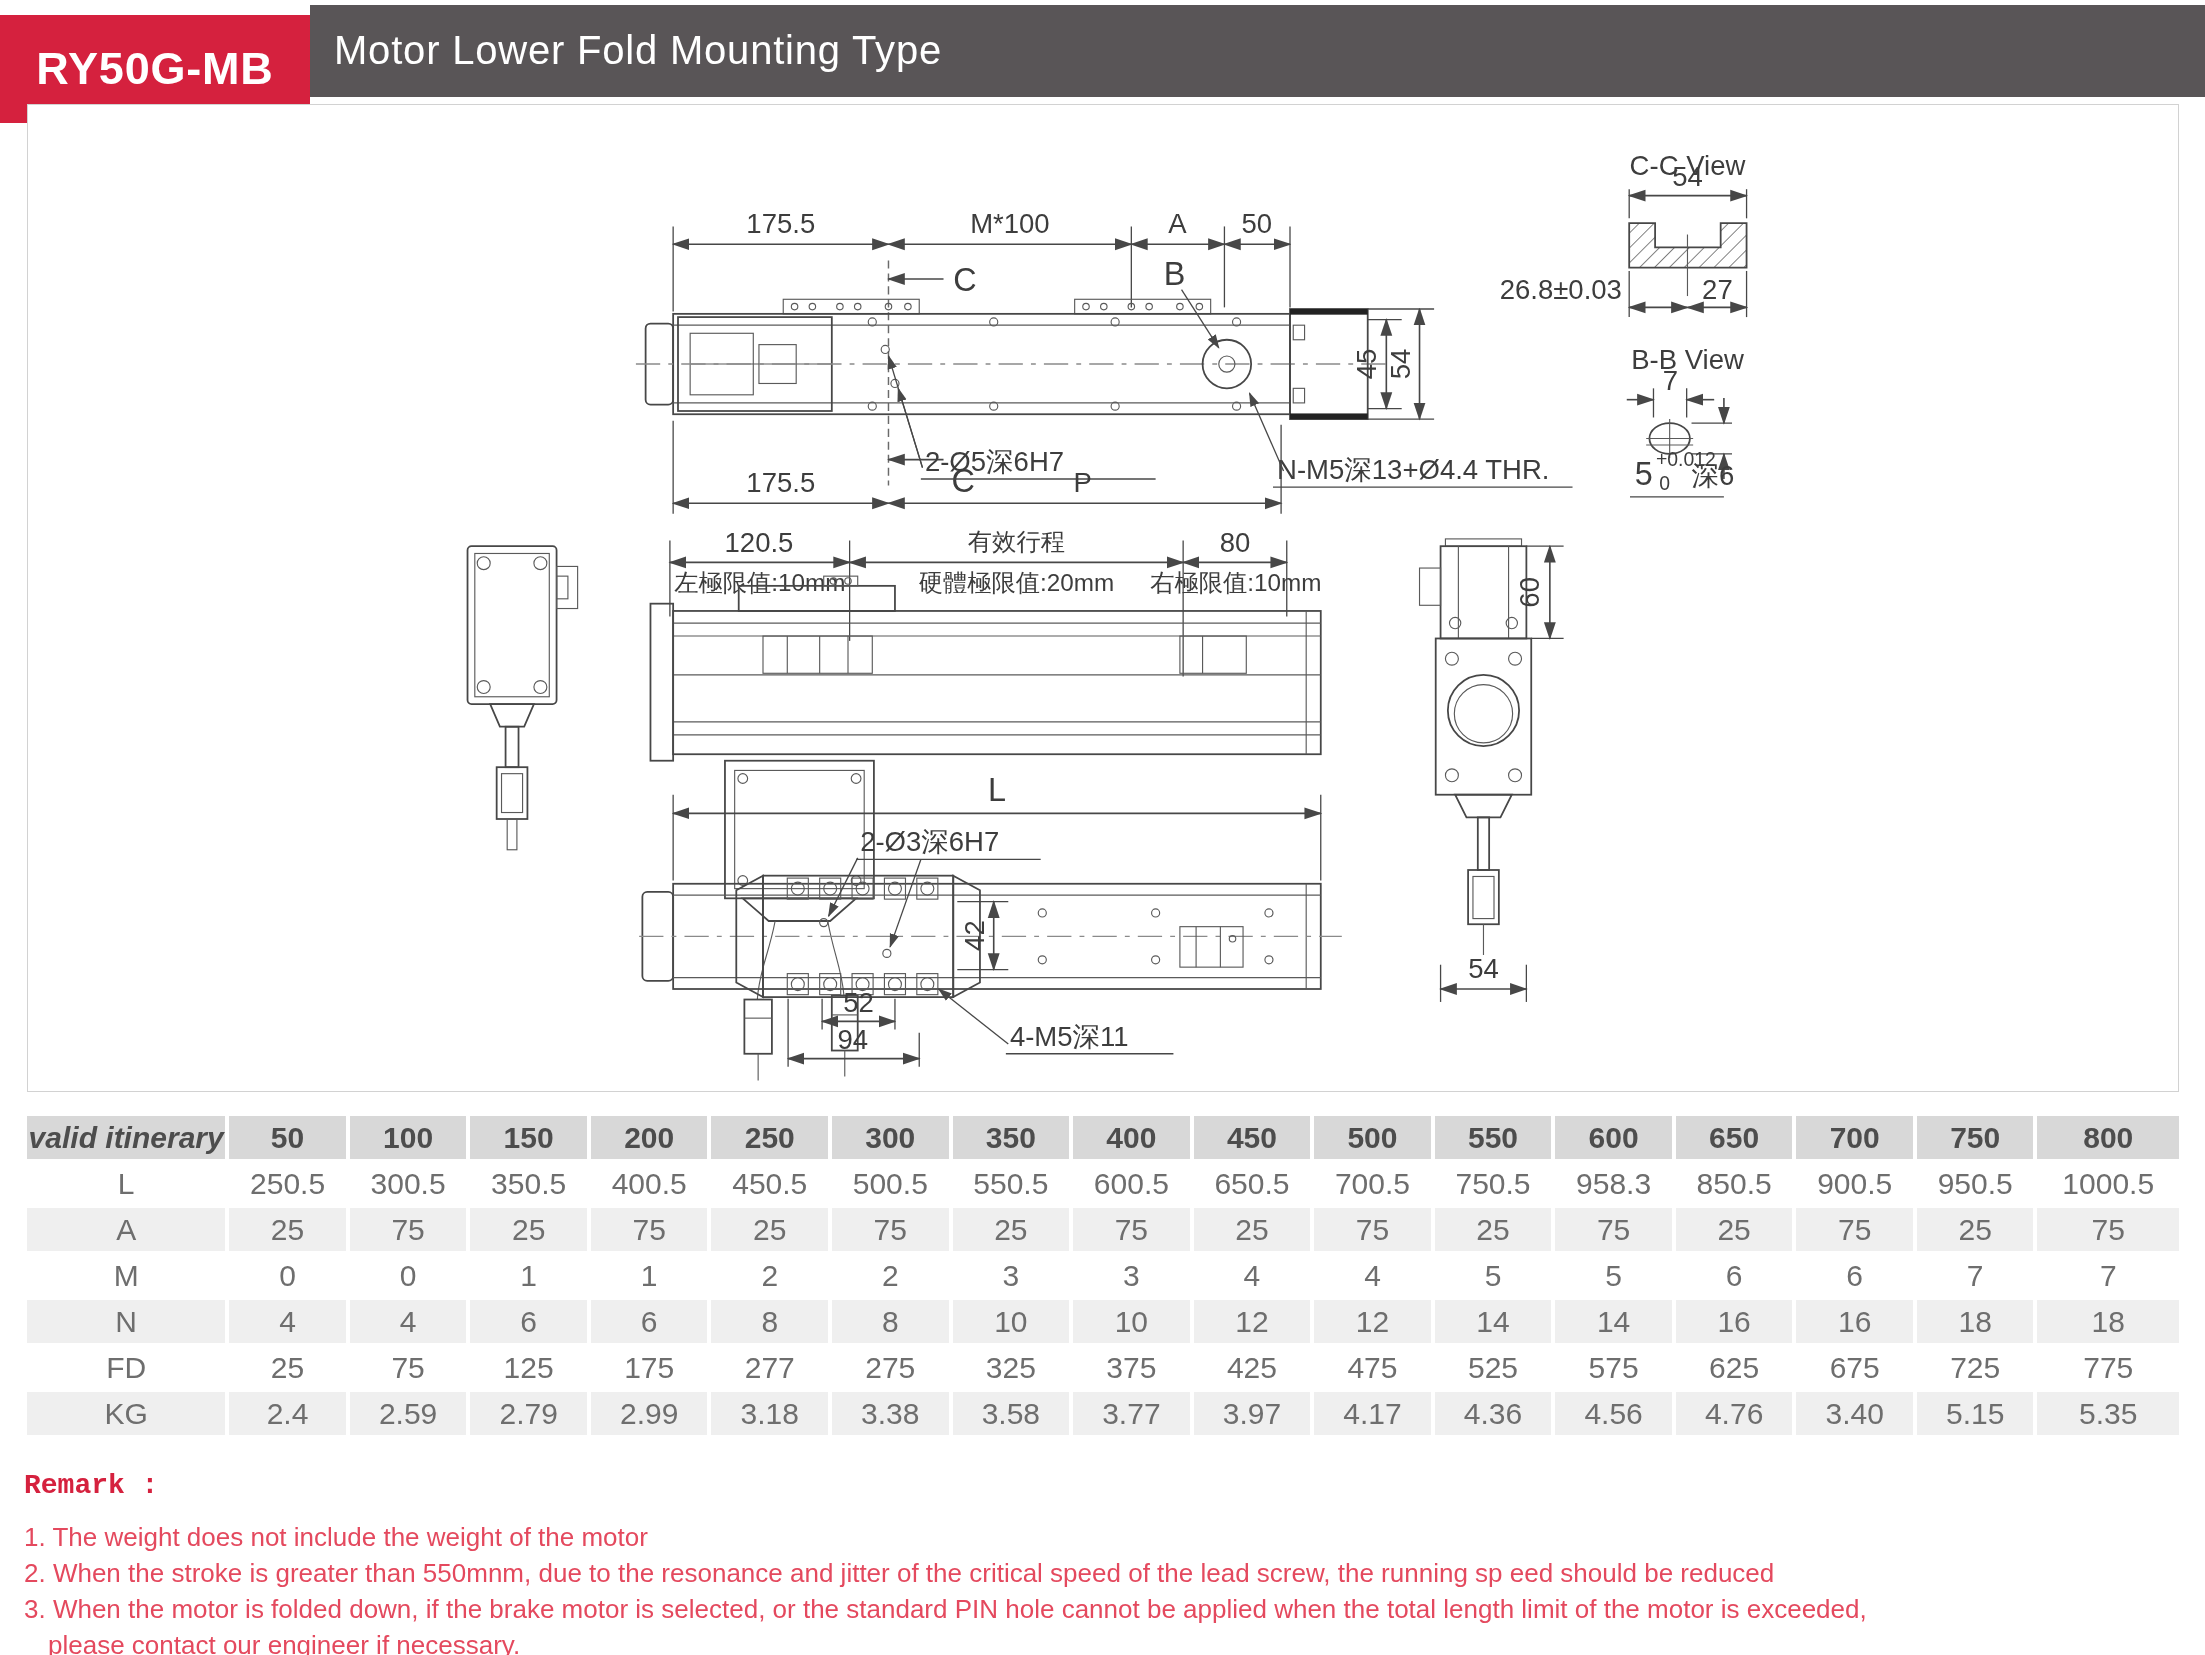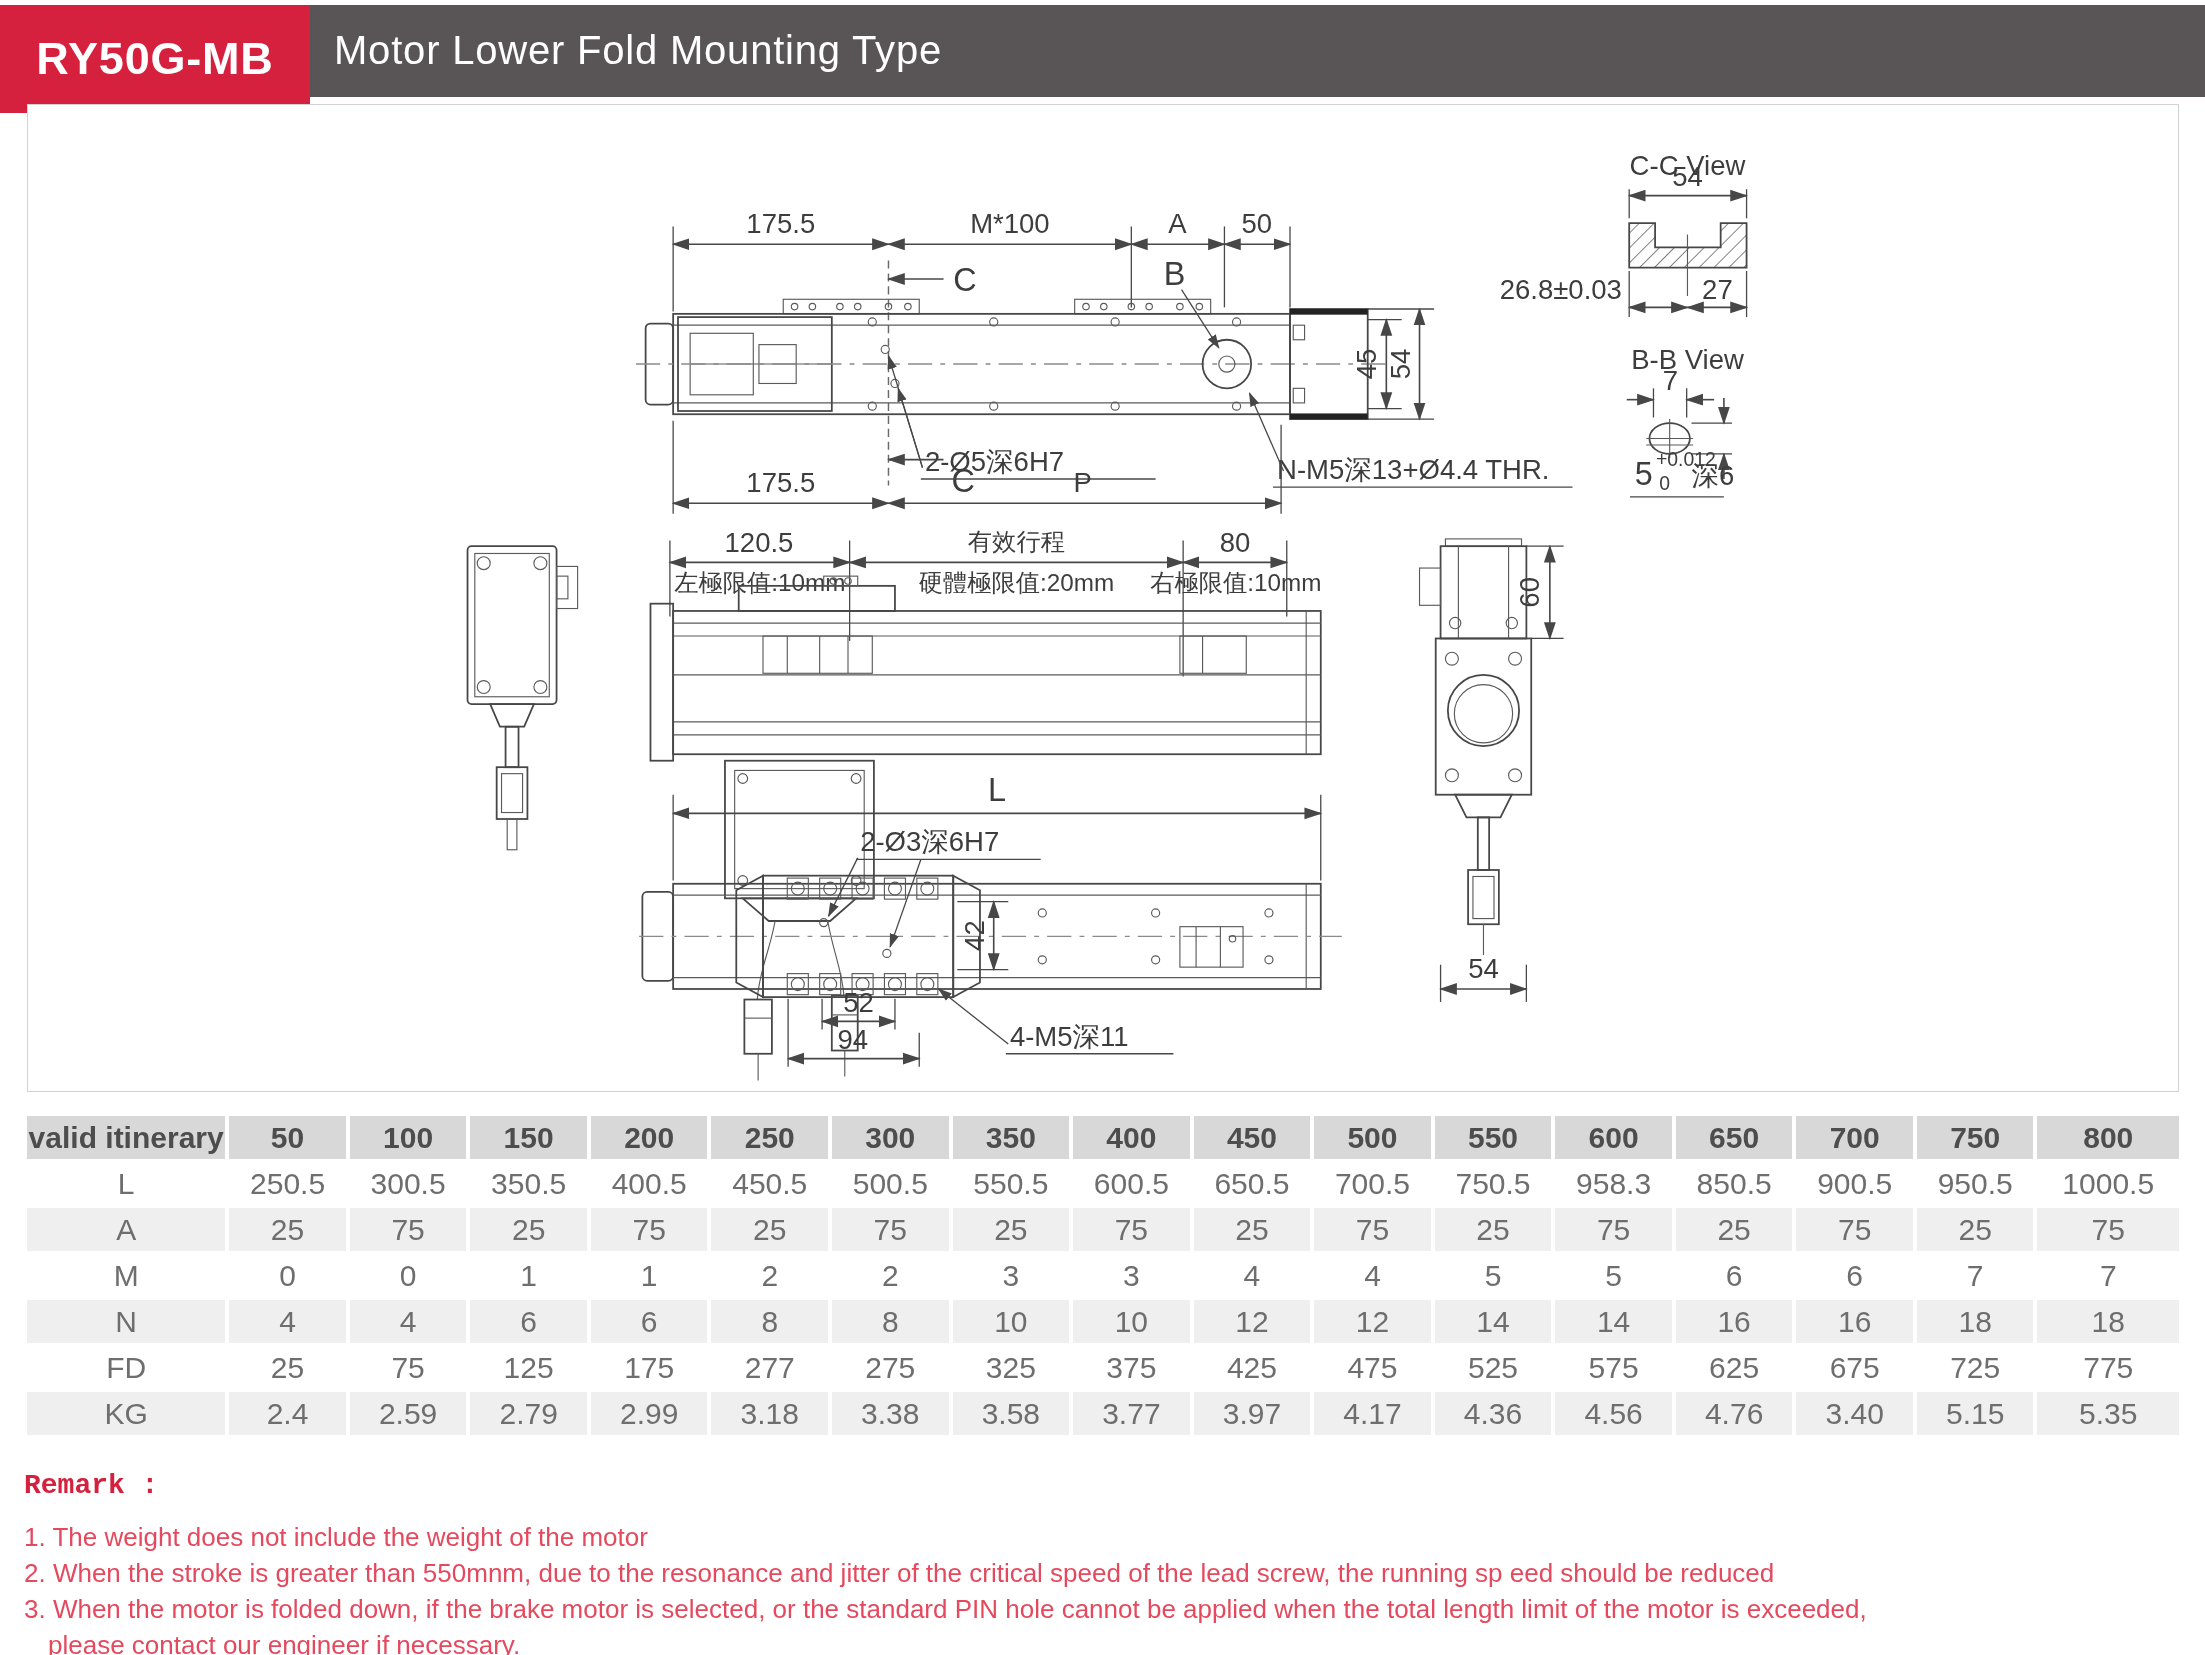--- a/index.html
+++ b/index.html
@@ -7,21 +7,21 @@
   body {
     width:2205px; height:1655px;
     font-family:"Liberation Sans", sans-serif;
     position:relative; overflow:hidden;
   }
   
   .hdr { position:absolute; left:0; top:4.9px; width:2205px; height:92px; display:flex; }
   .hdr-badge {
     width:310px; height:108px; background:#d5213e; color:#fff;
     display:flex; align-items:center; justify-content:center;
-    font-size:45px; font-weight:bold; letter-spacing:0.8px;
+    font-size:45px; font-weight:bold; letter-spacing:0.8px;margin-top:10px;
   }
   .hdr-bar {
     flex:1; height:92px; background:#595557; color:#fff;
     display:flex; align-items:center; padding-left:24px;
     font-size:40px; font-weight:400; letter-spacing:0.8px;
   }
   
   .panel {
     position:absolute; left:27px; top:104px; width:2152px; height:988px;
     border:1.6px solid #d2d2d2; background:#fff;
@@ -38,21 +38,21 @@
   .t-cjk { font-size:30px; }
   .t-sm { font-size:24px; }
   
   .spec-wrap { position:absolute; left:23px; top:1113px; width:2160px; }
   table.spec { width:100%; border-collapse:separate; border-spacing:4px 3.2px; }
   table.spec th, table.spec td {
     height:43px; text-align:center; vertical-align:middle;
     font-size:30px; padding:0 1.6px; white-space:nowrap;
   }
   table.spec th { background:#d8d8d8; color:#4d4d4d; font-weight:bold; }
-  table.spec th:first-child { width:177px; }
+  table.spec th:first-child { width:177px;font-style:italic; }
   table.spec td { color:#6e6e6e; font-weight:400; background:#fff; }
   table.spec tr.alt td { background:#efefef; }
   
   .remarks { position:absolute; left:24px; top:1470px; width:2149px; }
   .remarks .rtitle { color:#d5213e; font-size:28px; font-weight:bold; margin-bottom:18px;font-family:Liberation Mono, monospace; }
   .remarks .ritem { color:#e4495e; font-size:26px; line-height:36px; }
   .remarks .ritem.indent { padding-left:24px; }
 </style>
 </head>
 <body>

